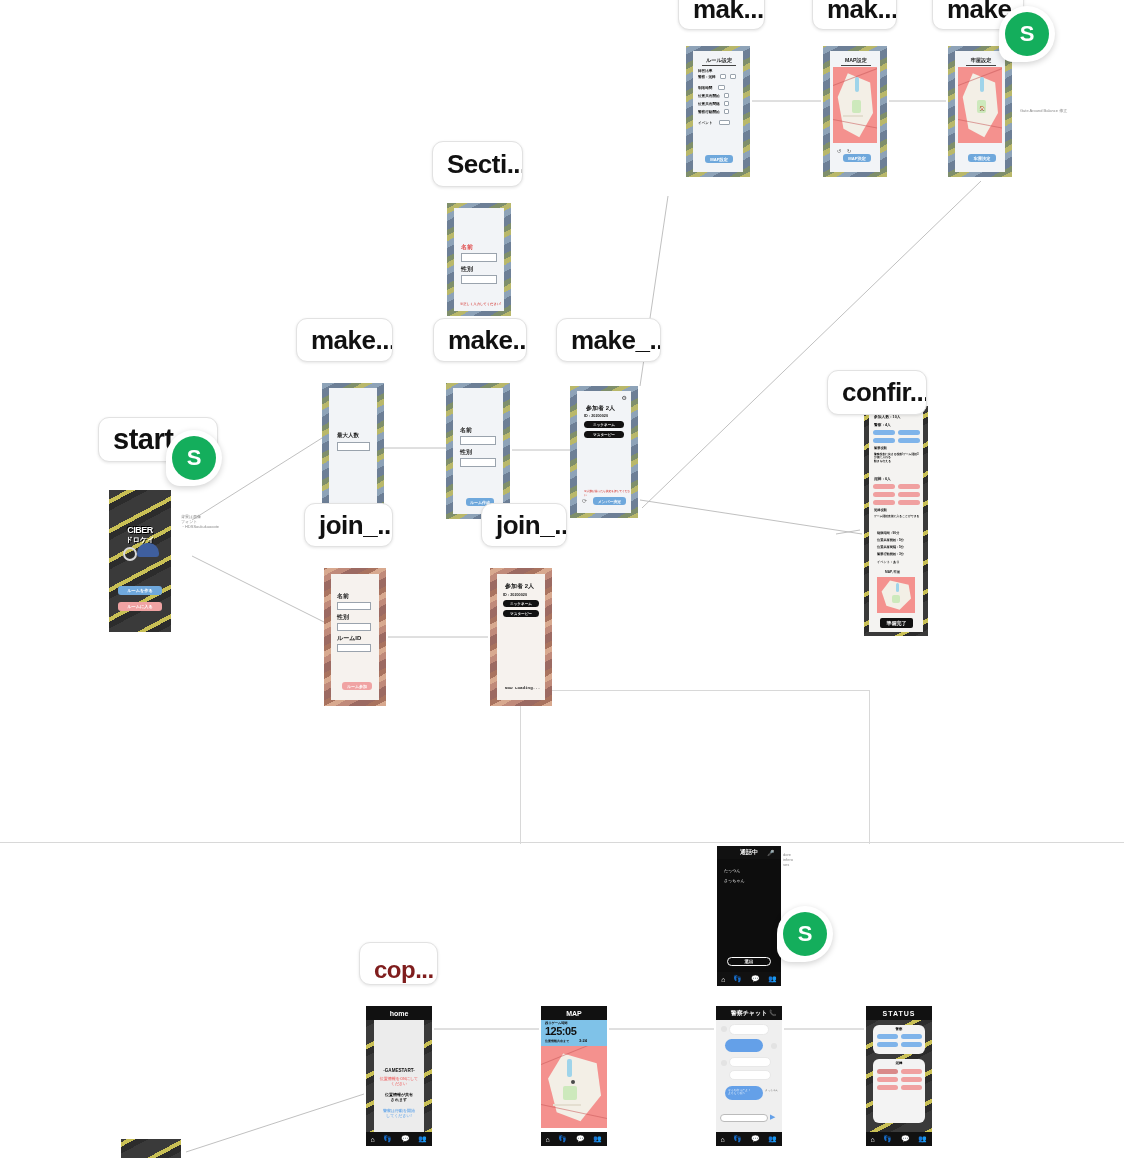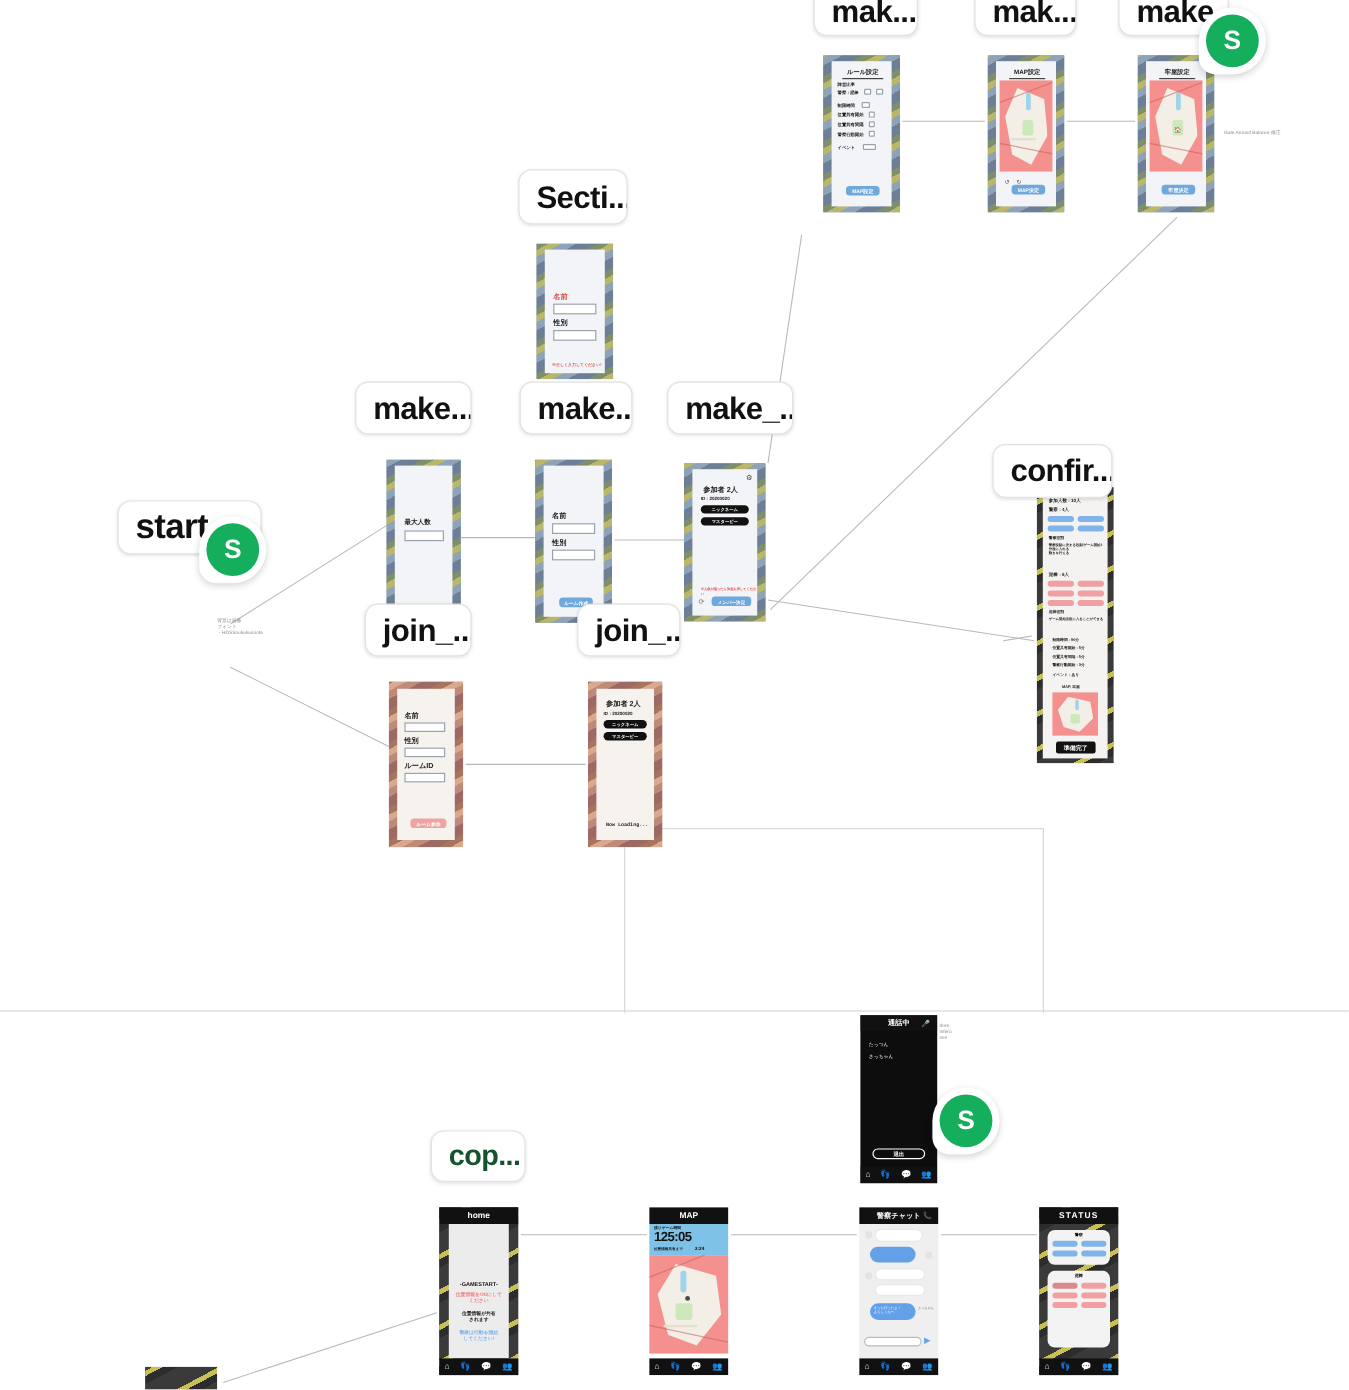--- a/index.html
+++ b/index.html
@@ -27,21 +27,21 @@
     border-radius:11px;
     box-shadow:0 1px 3px rgba(0,0,0,.10);
     display:flex; align-items:center; justify-content:flex-start;
     padding:0 14px;
     font-weight:700;
     color:#111111;
     letter-spacing:-0.5px;
     white-space:nowrap;
     overflow:hidden;
   }
-  .chip.grey { color:#14532d; }
+  .chip.grey { color:#7f1d1d;align-items:flex-end; }
 
   
   .avatar {
     position:absolute;
     width:56px; height:56px;
     background:#ffffff;
     border-radius:50% 50% 50% 14px;
     display:flex; align-items:center; justify-content:center;
     box-shadow:0 2px 6px rgba(0,0,0,.18);
   }
@@ -238,20 +238,31 @@
       <div class="lbl" style="left:9px;top:13px;font-size:6px;">参加者 2人</div>
       <div class="lbl" style="left:7px;top:23px;font-size:3.8px;">ID : 20200020</div>
       <div class="btn-black" style="left:7px;top:30px;width:40px;height:7px;font-size:3.6px;">ニックネーム</div>
       <div class="btn-black" style="left:7px;top:40px;width:40px;height:7px;font-size:3.6px;">マスターピー</div>
       <div class="warn" style="left:7px;top:98px;font-size:2.7px;">※人数が揃ったら決定を押してください</div>
       <div style="position:absolute;left:5px;top:106px;font-size:6px;color:#777;">⟳</div>
       <div class="btn-blue" style="left:16px;top:106px;width:33px;height:8px;font-size:3.8px;">メンバー決定</div>
     </div>
   </div>
 
+  <div class="phone" style="left:109px;top:490px;width:62px;height:142px;">
+    <div class="bezel tape-dark"></div>
+    <div style="position:absolute;left:8px;top:26px;width:46px;height:28px;color:#fff;font-weight:700;font-size:9px;line-height:1;
+                text-shadow:1px 1px 0 #000,-1px -1px 0 #000;display:flex;align-items:center;justify-content:center;letter-spacing:-0.5px;">CIBER</div>
+    <div style="position:absolute;left:8px;top:44px;width:46px;height:12px;color:#fff;font-weight:700;font-size:7px;
+                text-shadow:1px 1px 0 #000;display:flex;align-items:center;justify-content:center;">ドロケイ</div>
+    <div style="position:absolute;left:14px;top:57px;width:14px;height:14px;border:2px solid #d8d8d8;border-radius:50%;"></div>
+    <div style="position:absolute;left:28px;top:53px;width:22px;height:14px;background:#3f5f9e;border-radius:10px 10px 3px 3px;"></div>
+    <div class="btn-blue" style="left:9px;top:96px;width:44px;height:9px;font-size:4.2px;">ルームを作る</div>
+    <div class="btn-pink" style="left:9px;top:112px;width:44px;height:9px;font-size:4.2px;">ルームに入る</div>
+  </div>
 
   <div class="phone" style="left:324px;top:568px;width:62px;height:138px;">
     <div class="bezel tape-pink"></div>
     <div class="screen-cream" style="left:7px;top:6px;width:48px;height:126px;">
       <div class="lbl" style="left:6px;top:18px;font-size:6px;">名前</div>
       <div class="fld" style="left:6px;top:28px;width:34px;height:8px;"></div>
       <div class="lbl" style="left:6px;top:39px;font-size:6px;">性別</div>
       <div class="fld" style="left:6px;top:49px;width:34px;height:8px;"></div>
       <div class="lbl" style="left:6px;top:60px;font-size:6px;">ルームID</div>
       <div class="fld" style="left:6px;top:70px;width:34px;height:8px;"></div>

